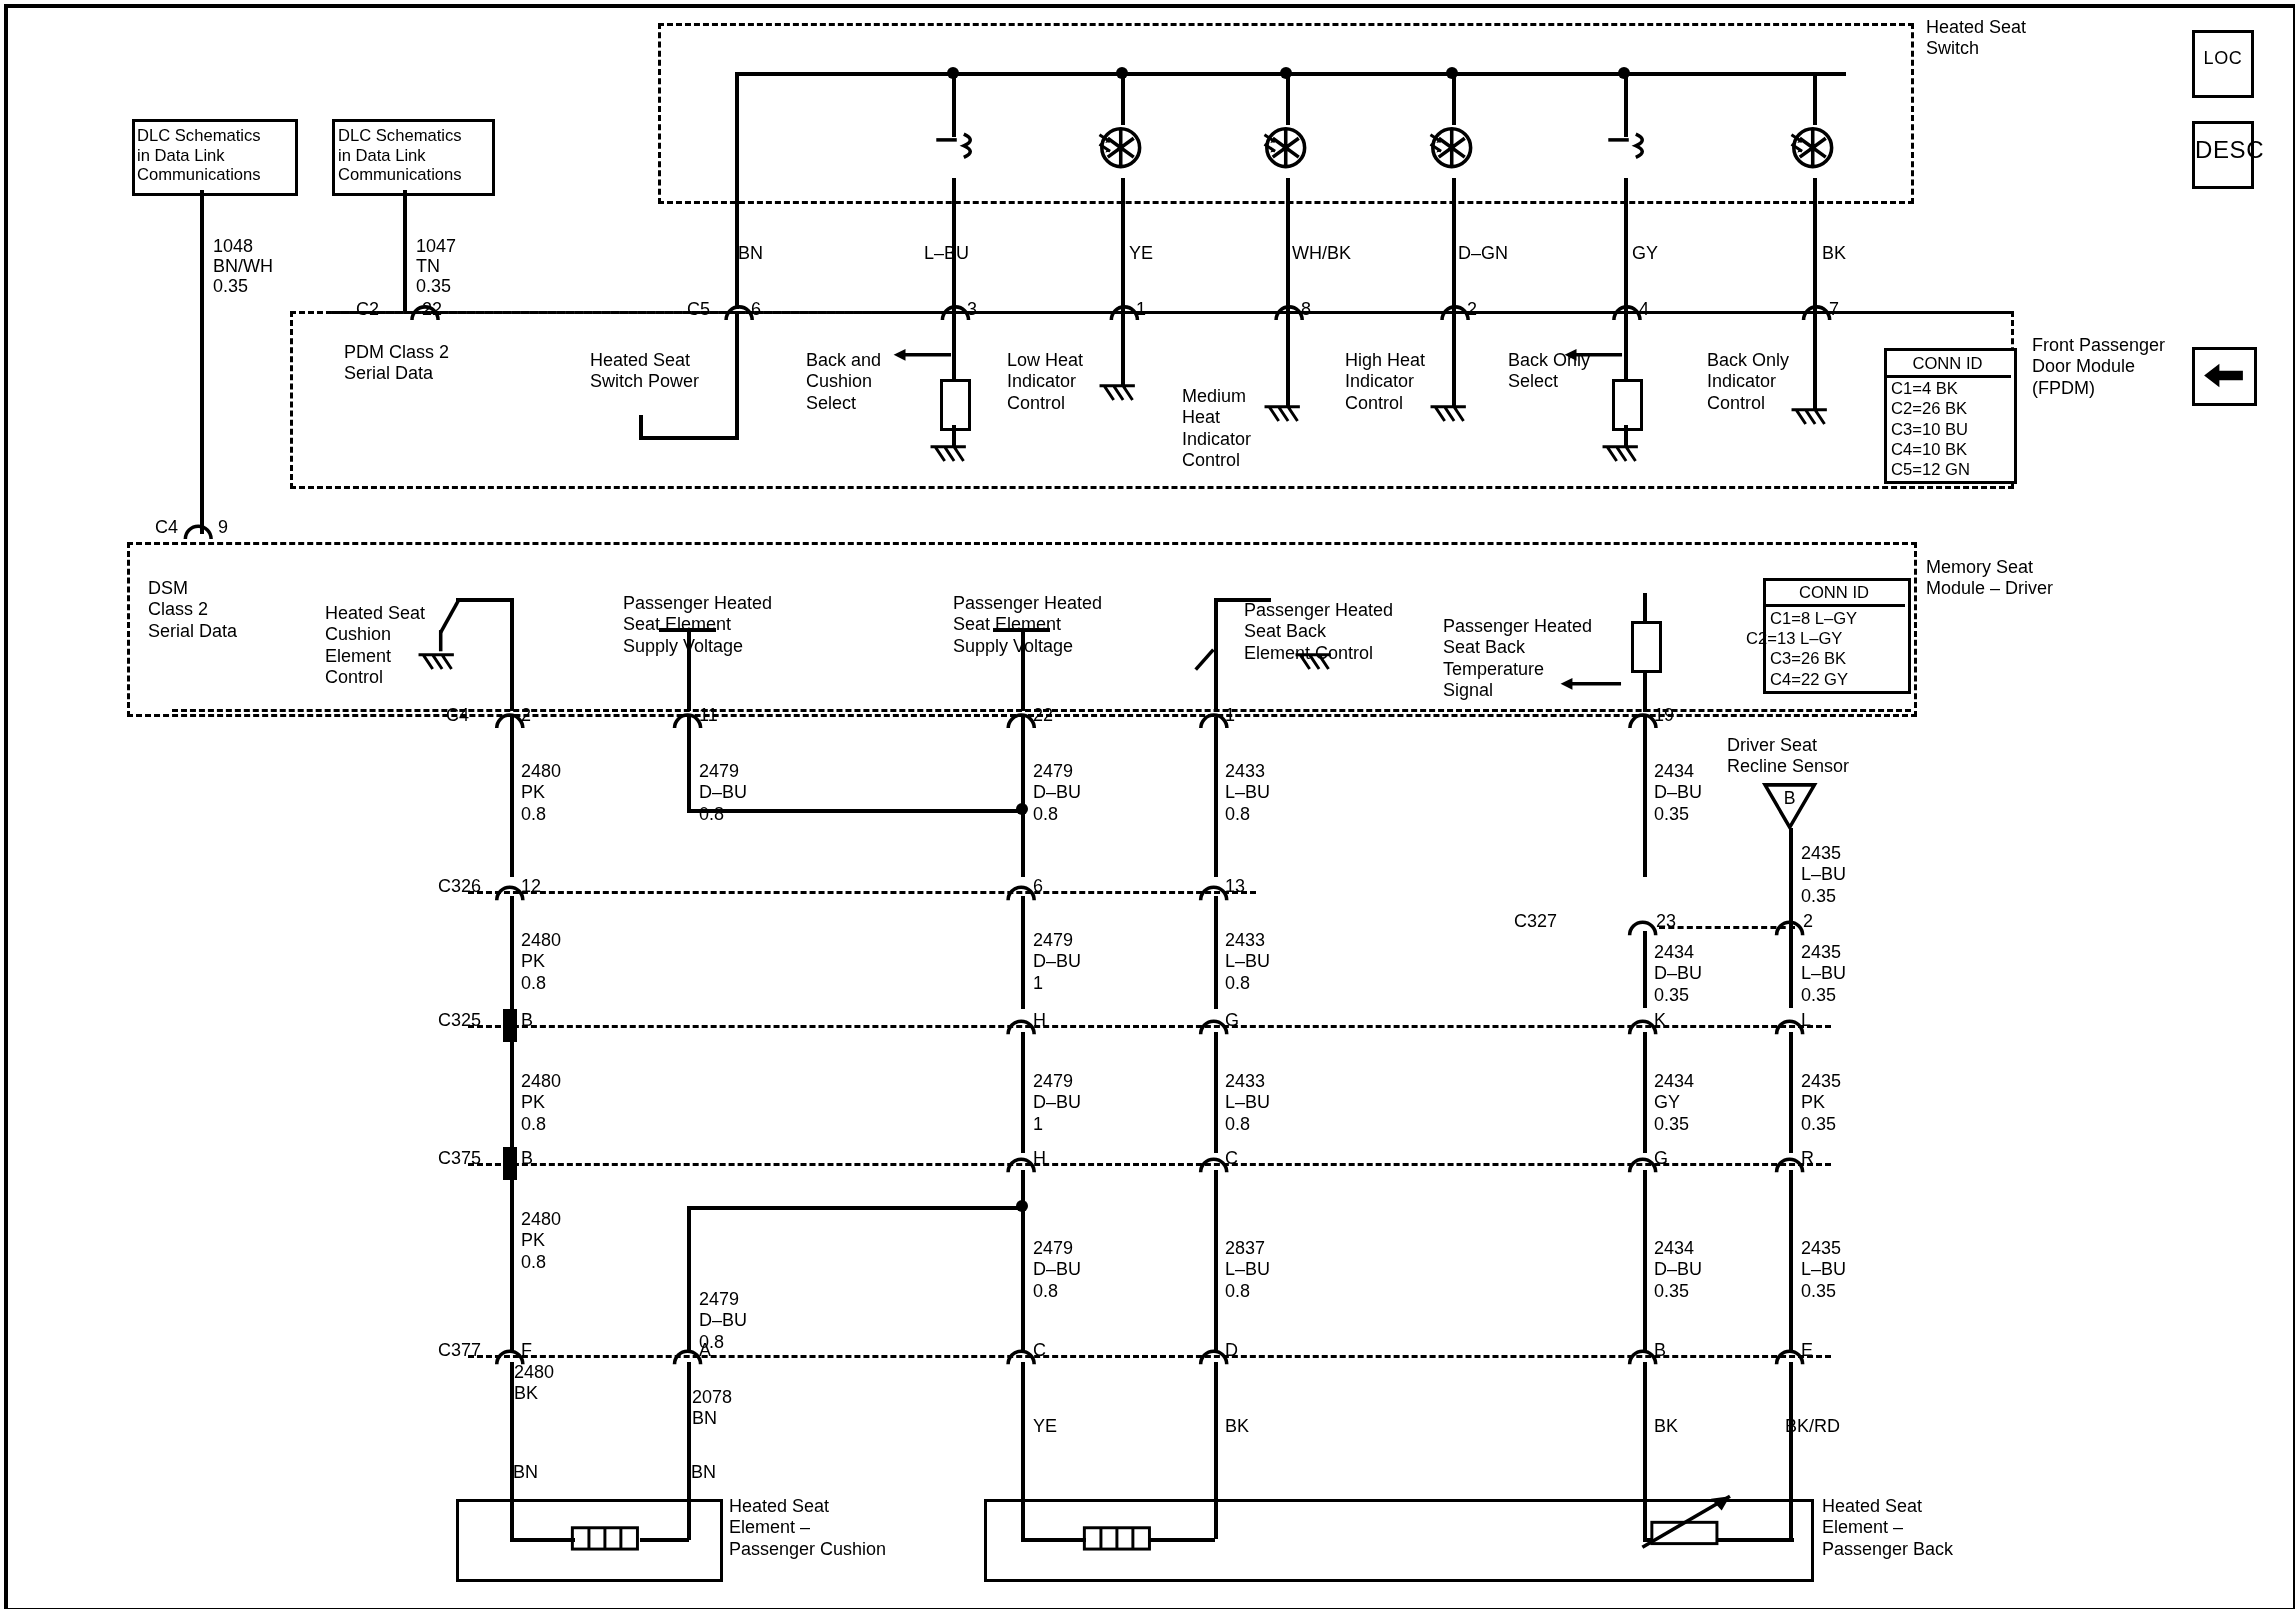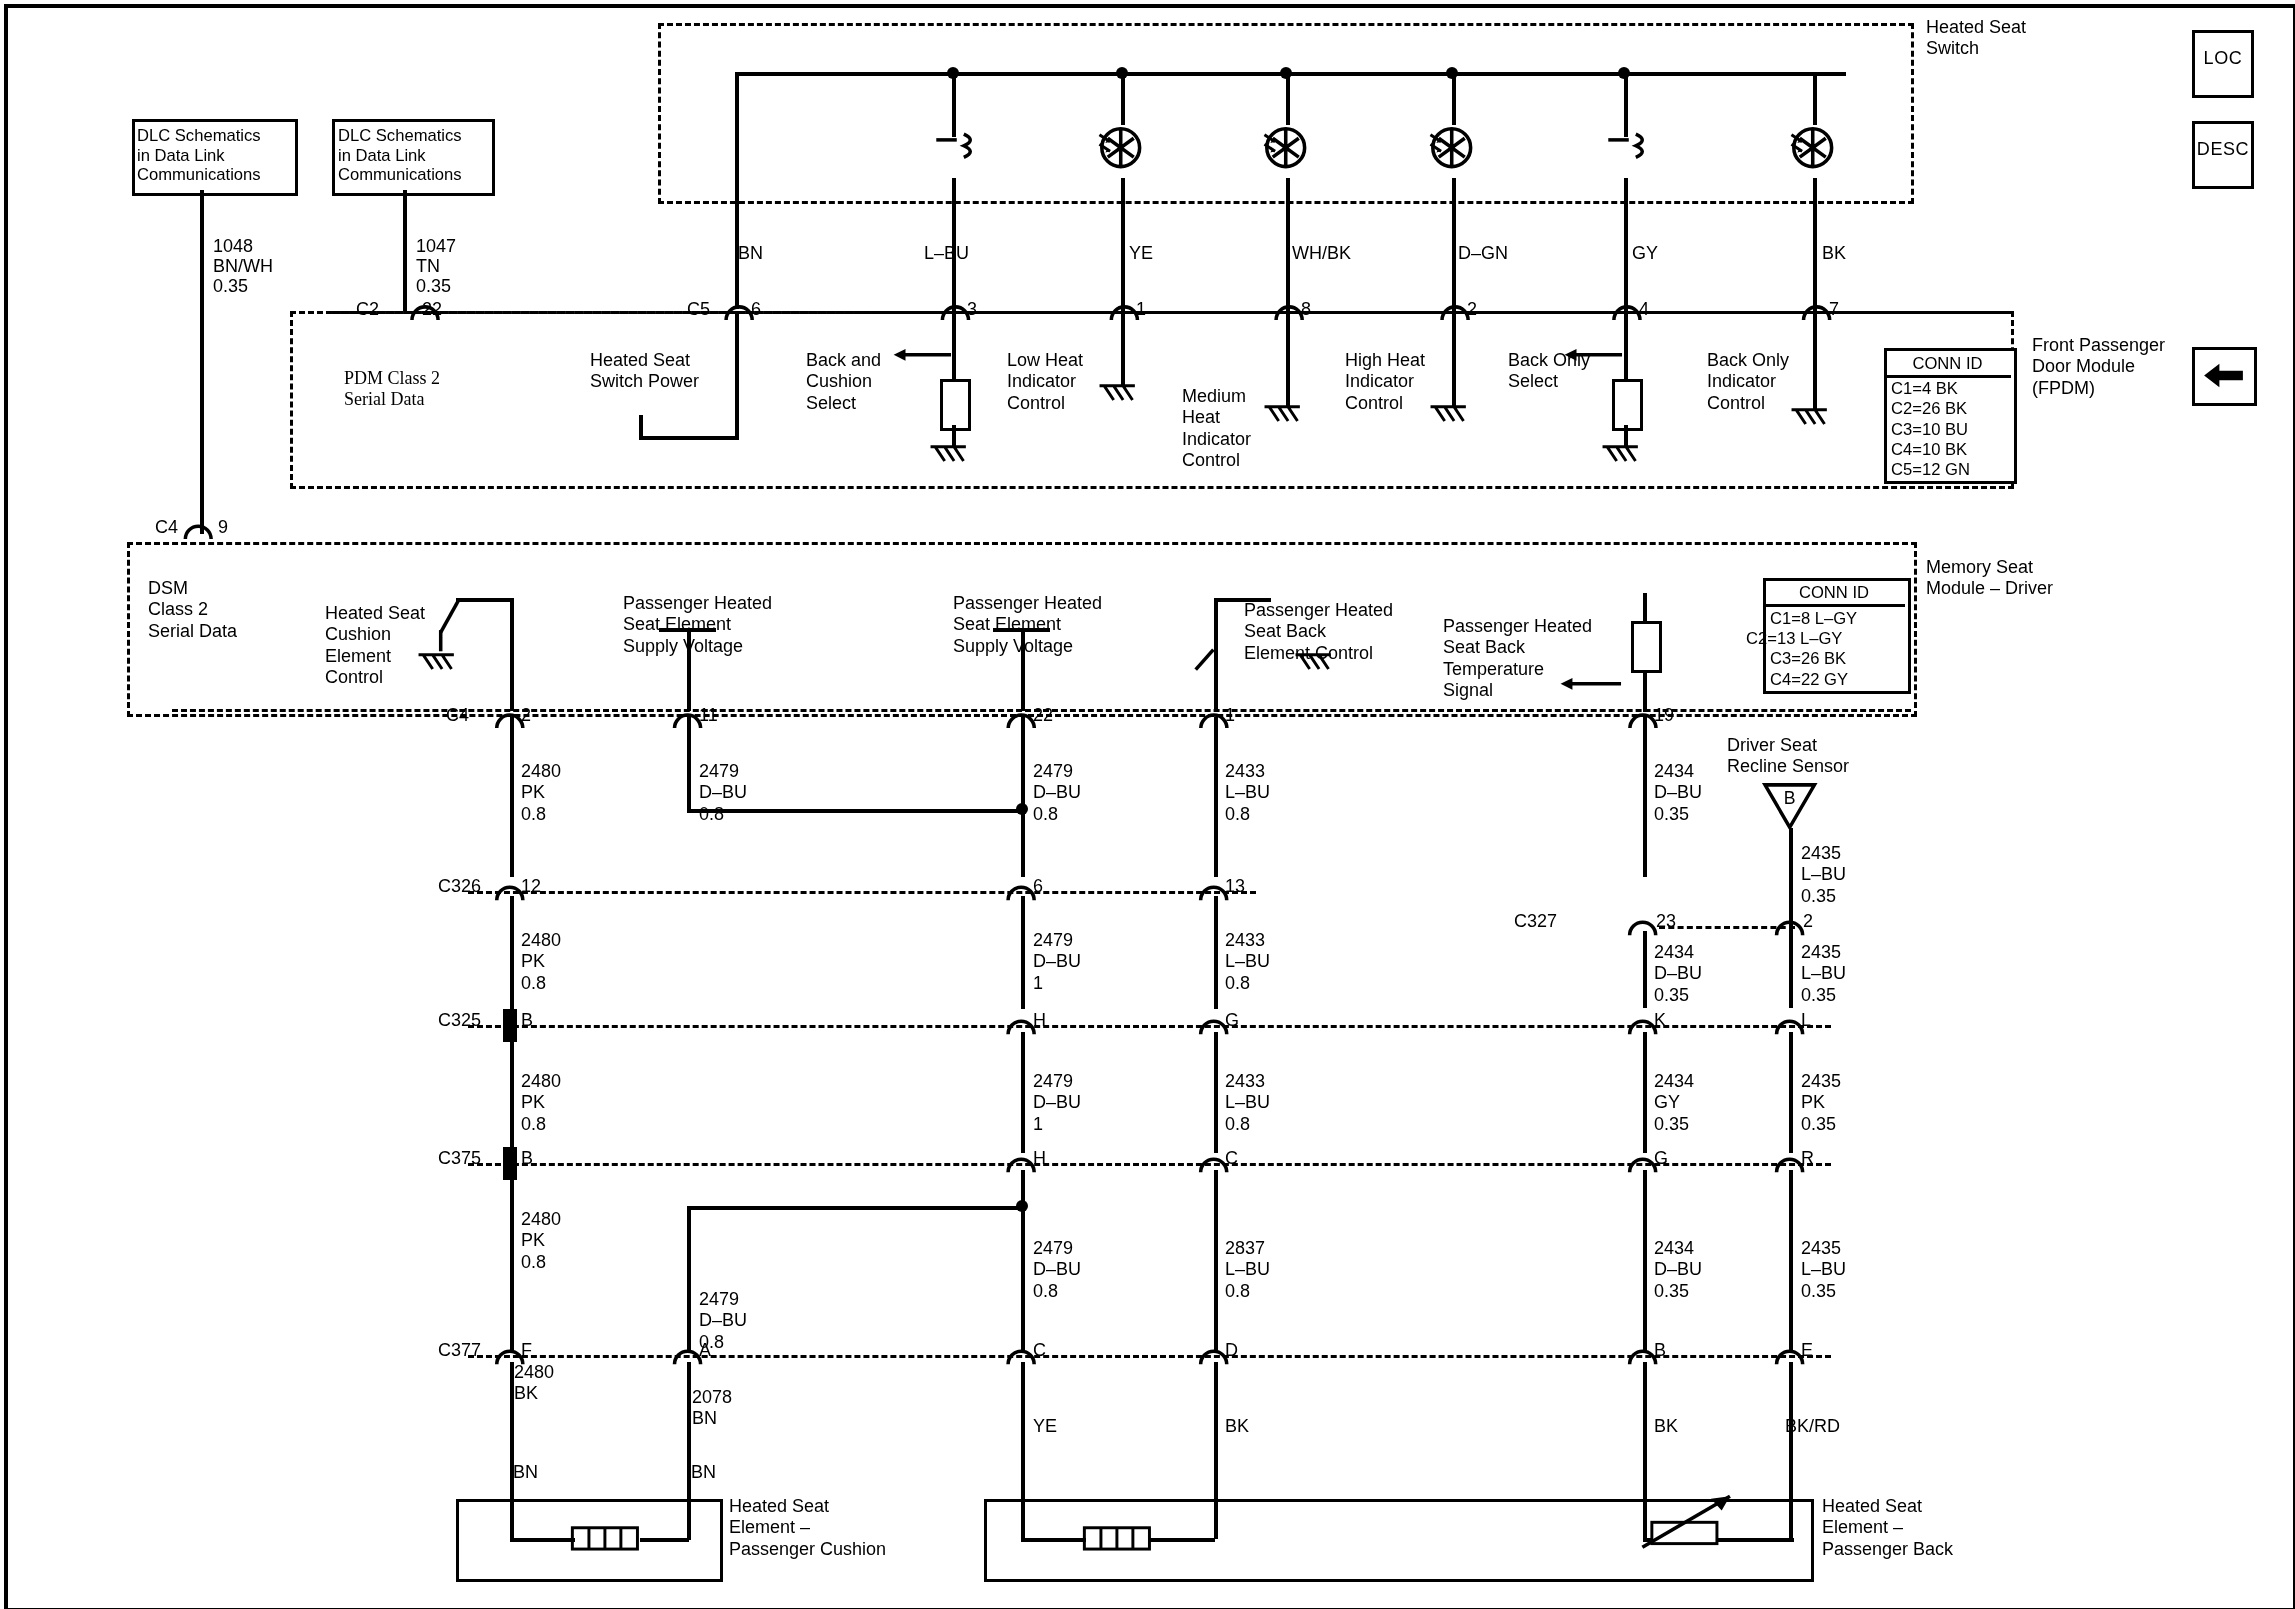--- a/index.html
+++ b/index.html
@@ -21,21 +21,21 @@
 <body>
 
 <div id="sheet">
 
   <div class="bd" style="left:3.6px;top:3.6px;width:2285px;height:1600px;border-width:4.1px;"></div>
 
   <div class="box" style="left:2192px;top:30px;width:56px;height:62px;">
     <div class="txtc" style="left:0;top:15.4px;width:56px;font-size:18px;letter-spacing:0.6px;">LOC</div>
   </div>
   <div class="box" style="left:2192px;top:121px;width:56px;height:62px;">
-    <div class="txtc" style="left:0;top:15.4px;width:56px;font-size:18px;letter-spacing:0.6px;">DESC</div>
+    <div class="txtc" style="left:0;top:15.4px;width:56px;font-size:24px;letter-spacing:0.6px;">DESC</div>
   </div>
   <div class="box" style="left:2192px;top:347px;width:59px;height:53px;">
     <svg width="53" height="47" style="left:1.8px;top:1.8px;" viewBox="0 0 90 80">
       <polygon points="12,40 38,20 38,32 78,32 78,48 38,48 38,60" fill="#000"></polygon>
     </svg>
   </div>
 
   <div class="dash" style="left:658px;top:22.5px;width:1250px;height:175px;"></div>
   <div class="txt" style="left:1926px;top:16.6px;">Heated Seat
 Switch</div>
@@ -148,21 +148,21 @@
 Indicator
 Control</div>
   <div class="txt" style="left:1345px;top:350px;">High Heat
 Indicator
 Control</div>
   <div class="txt" style="left:1508px;top:350px;">Back Only
 Select</div>
   <div class="txt" style="left:1707px;top:350px;">Back Only
 Indicator
 Control</div>
-  <div class="txt" style="left:344px;top:368px;font-family:Liberation Serif, serif;">PDM Class 2
+  <div class="txt" style="left:344px;top:342px;">PDM Class 2
 Serial Data</div>
 
   <div class="vl" style="left:735px;top:311px;height:127px;"></div>
   <div class="hl" style="left:639px;top:436px;width:100px;"></div>
   <div class="vl" style="left:639px;top:415px;height:24px;"></div>
 
   <svg width="71" height="24" style="left:883px;top:344px;" viewBox="0 0 120 40">
     <path d="M115,18 L30,18" stroke="#000" stroke-width="6"></path>
     <polygon points="18,18 38,8 38,28" fill="#000"></polygon>
   </svg>

